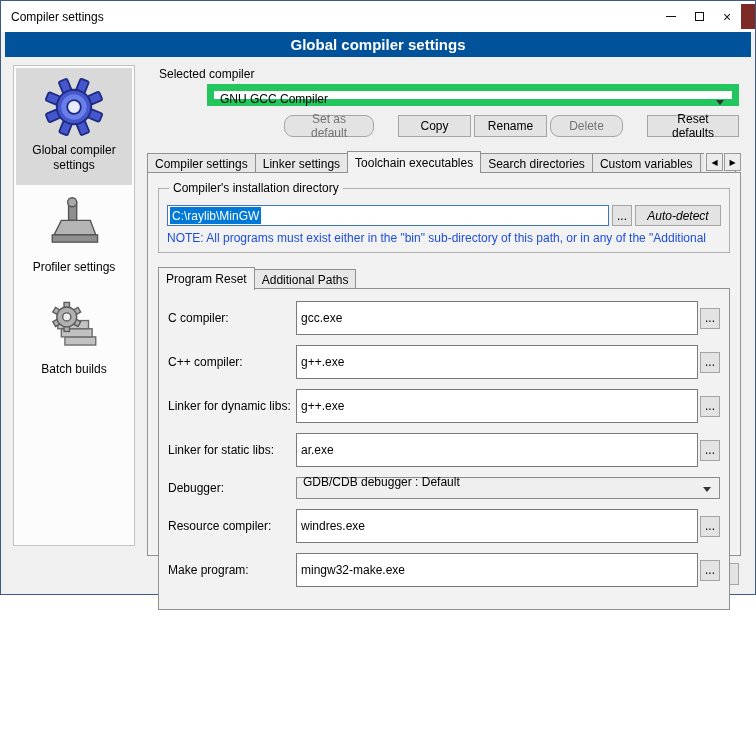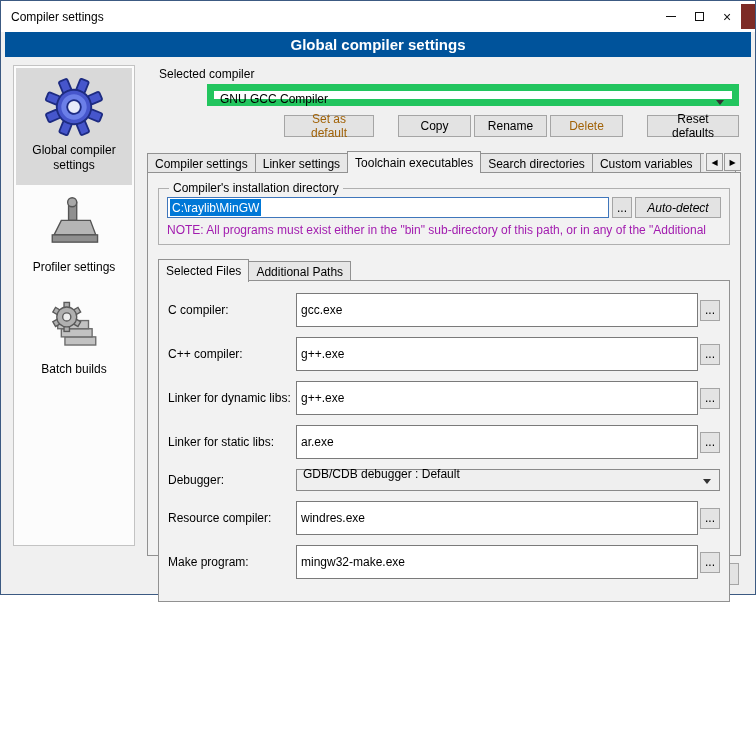--- a/index.html
+++ b/index.html
@@ -40,21 +40,21 @@
   .sel-compiler-label { position:absolute; top:4px; left:12px; }
 
   .combo { position:absolute; top:21px; left:12px; right:2px; height:22px; background:#fff;
            border:7px solid #22c55e; display:flex; align-items:center; padding:8px 24px 0 6px;margin-left:48px; }
   .chev { position:absolute; right:8px; top:9px; width:0; height:0;
           border-left:4px solid transparent; border-right:4px solid transparent;
           border-top:5px solid #333; }
 
   .btn { height:22px; background:#e3e3e3; border:1px solid #a5a5a5;
          display:inline-flex; align-items:center; justify-content:center; padding:0 8px; }
-  .btn:disabled { color:#a16207; }
+  .btn:disabled { color:#737373;border-radius:9px; }
   .btn-row { position:absolute; top:52px; left:0; right:2px; display:flex; justify-content:flex-end; }
   .btn-row .btn { margin-left:3px; }
   .btn-setdefault { width:90px; }
   .btn-copy { width:73px; margin-left:24px !important; }
   .btn-rename, .btn-delete { width:73px; }
   .btn-reset { width:92px; margin-left:24px !important; }
 
   
   .tabstrip { position:absolute; top:87px; left:0; right:0; height:23px;
               display:flex; align-items:flex-end; overflow:hidden; }
@@ -62,29 +62,29 @@
          border:1px solid #919191; border-bottom:none; margin-right:-1px; white-space:nowrap; }
   .tab.active { height:23px; background:#f2f2f2; position:relative; z-index:3; margin-bottom:-1px; }
   .tab-arrows { position:absolute; right:0; top:3px; display:flex; gap:1px; z-index:4; background:#f0f0f0; padding-left:2px; }
   .arrow-btn { width:17px; height:18px; border:1px solid #999; background:#ececec;
                font-size:8px; display:flex; align-items:center; justify-content:center; padding:0; }
 
   .panel { position:absolute; top:109px; left:0; right:0; bottom:38px; border:1px solid #919191;
            background:#f2f2f2; padding:10px 10px 8px; display:flex; flex-direction:column; z-index:1; }
 
   
-  .groupbox { position:relative; border:1px solid #b0b0b0; padding:8px 8px 7px; margin-top:5px; }
+  .groupbox { position:relative; border:1px solid #b0b0b0; padding:16px 8px 7px; margin-top:5px; }
   .group-title { position:absolute; top:-8px; left:10px; background:#f2f2f2; padding:0 4px; }
   .dir-row { display:flex; gap:3px; }
   .dir-input { flex:1; height:21px; background:#fff; border:1px solid #3f76bb;
                display:flex; align-items:center; padding:1px 2px; }
   .dir-sel { background:#0078d7; color:#fff; padding:0 2px; height:17px; display:flex; align-items:center; }
   .browse-btn { width:20px; height:21px; padding:0; }
   .autodetect-btn { width:86px; height:21px;font-style:italic; }
-  .note { margin-top:5px; color:#a21caf; white-space:nowrap; overflow:hidden; }
+  .note { margin-top:5px; color:#1d4ed8; white-space:nowrap; overflow:hidden; }
 
   
   .subtabs { display:flex; align-items:flex-end; margin-top:15px; height:21px; }
   .subpanel { flex:1; border:1px solid #919191; margin-top:-1px; padding:12px 9px; background:#f2f2f2; }
   .frow { display:flex; align-items:center; margin-bottom:10px; }
   .flabel { width:128px; }
   .finput { flex:1; height:21px; border:1px solid #7a7a7a; background:#fff; padding:16px 4px;
             font:inherit; font-family:"Liberation Sans", sans-serif; }
   .fbrowse { margin-left:2px; }
   .fselect { flex:1; height:22px; border:1px solid #8a8a8a; background:#efefef; position:relative;
@@ -209,21 +209,21 @@
           <div class="dir-input">
             <span class="dir-sel">C:\raylib\MinGW</span>
           </div>
           <button class="btn browse-btn">...</button>
           <button class="btn autodetect-btn">Auto-detect</button>
         </div>
         <div class="note">NOTE: All programs must exist either in the "bin" sub-directory of this path, or in any of the "Additional</div>
       </div>
 
       <div class="subtabs">
-        <div class="tab active">Selected Files</div>
+        <div class="tab active">Program Reset</div>
         <div class="tab">Additional Paths</div>
       </div>
 
       <div class="subpanel">
 
         <div class="frow">
           <span class="flabel">C compiler:</span>
           <input class="finput" value="gcc.exe" style="">
           <button class="btn browse-btn fbrowse">...</button>
         </div>

